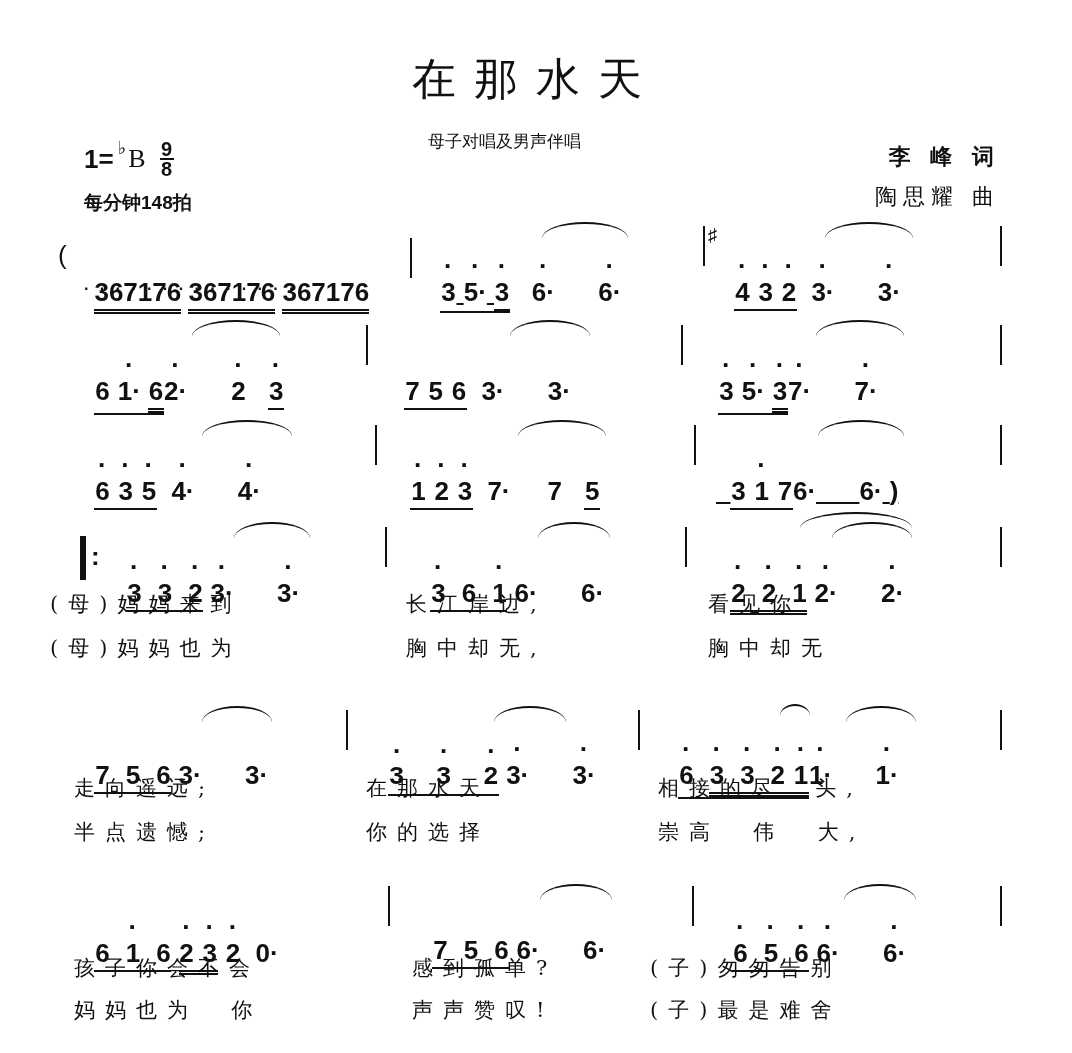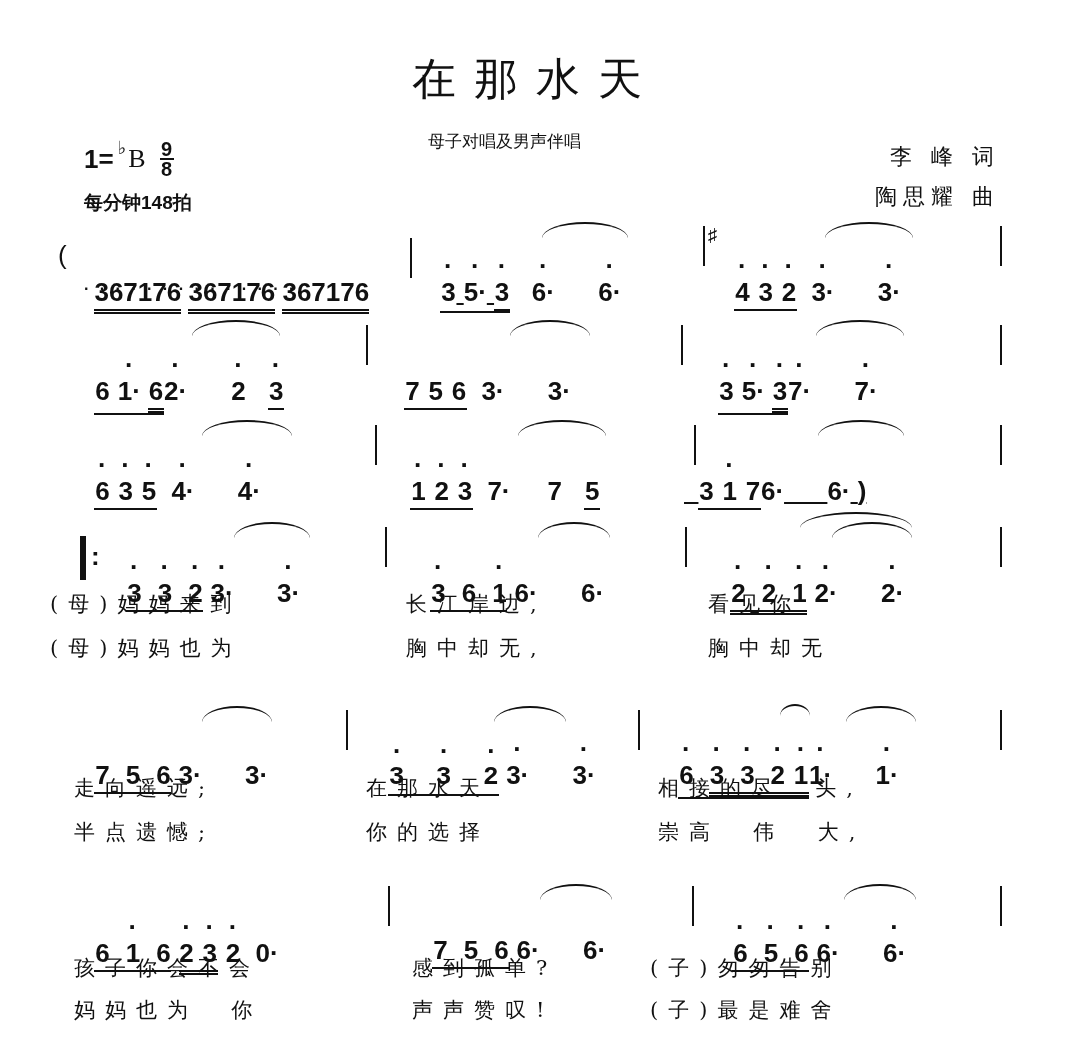--- a/index.html
+++ b/index.html
@@ -35,21 +35,21 @@
   <span>1=</span>
   <span class="flat">♭</span>
   <span class="bnote">B</span>
   <span class="frac">
     <span>9</span>
     <span class="line"></span>
     <span>8</span>
   </span>
 </div>
 <div class="abs tempo">每分钟148拍</div>
-<div class="abs credit" style="top:142px;">李 峰 词</div>
+<div class="abs credit" style="top:142px;font-weight:bold;">李 峰 词</div>
 <div class="abs credit" style="top:182px;">陶思耀 曲</div>
 
 <div class="abs paren" style="left:58px; top:240px;">(</div>
 <div class="abs notes" style="left:80px; top:241px;">
   <span class="u2" style="display:inline-block;">367176</span><span> </span><span class="u2" style="display:inline-block;">367176</span><span> </span><span class="u2" style="display:inline-block;">367176</span>
 </div>
 <div class="abs" style="left:84px; top:280px; width:300px; font-size:16px; letter-spacing:3px; font-weight:bold;">· · ·  · ·   · ·  · ·   · · ·  · ·</div>
 <div class="abs bar" style="left:410px; top:238px;"></div>
 <div class="abs notes" style="left:426px; top:241px;">
   <span class="u1" style="display:inline-block;text-decoration:underline;"><span class="n hi">3</span> <span class="n hi">5·</span> <span class="n hi u1">3</span></span>   <span class="n hi">6·</span>      <span class="n hi">6·</span>
@@ -82,21 +82,21 @@
 <div class="abs notes" style="left:80px; top:440px;">
   <span class="u1" style="display:inline-block;"><span class="n hi">6</span> <span class="n hi">3</span> <span class="n hi">5</span></span>  <span class="n hi">4·</span>      <span class="n hi">4·</span>
 </div>
 <div class="abs slur" style="left:202px; top:420px; width:90px;"></div>
 <div class="abs bar" style="left:375px; top:425px;"></div>
 <div class="abs notes" style="left:396px; top:440px;">
   <span class="u1" style="display:inline-block;"><span class="n hi">1</span> <span class="n hi">2</span> <span class="n hi">3</span></span>  <span class="n">7·</span>     <span class="n">7</span>   <span class="n u1">5</span>
 </div>
 <div class="abs slur" style="left:518px; top:420px; width:88px;"></div>
 <div class="abs bar" style="left:694px; top:425px;"></div>
-<div class="abs notes" style="left:684px; top:440px;text-decoration:underline;">
+<div class="abs notes" style="left:716px; top:440px;text-decoration:underline;">
   <span class="u1" style="display:inline-block;"><span class="n">3</span> <span class="n hi">1</span> <span class="n">7</span></span><span class="n">6·</span>      <span class="n">6·</span> <span>)</span>
 </div>
 <div class="abs slur" style="left:818px; top:420px; width:86px;"></div>
 <div class="abs bar" style="left:1000px; top:425px;"></div>
 
 <div class="abs repeat" style="left:80px; top:536px;"></div>
 <div class="abs" style="left:91px; top:536px; font-size:26px; font-weight:bold; line-height:40px;">:</div>
 <div class="abs notes" style="left:112px; top:542px;">
   <span class="u1" style="display:inline-block;"><span class="n hi">3</span>  <span class="n hi">3</span>  <span class="n hi">2</span></span> <span class="n hi">3·</span>      <span class="n hi">3·</span>
 </div>

